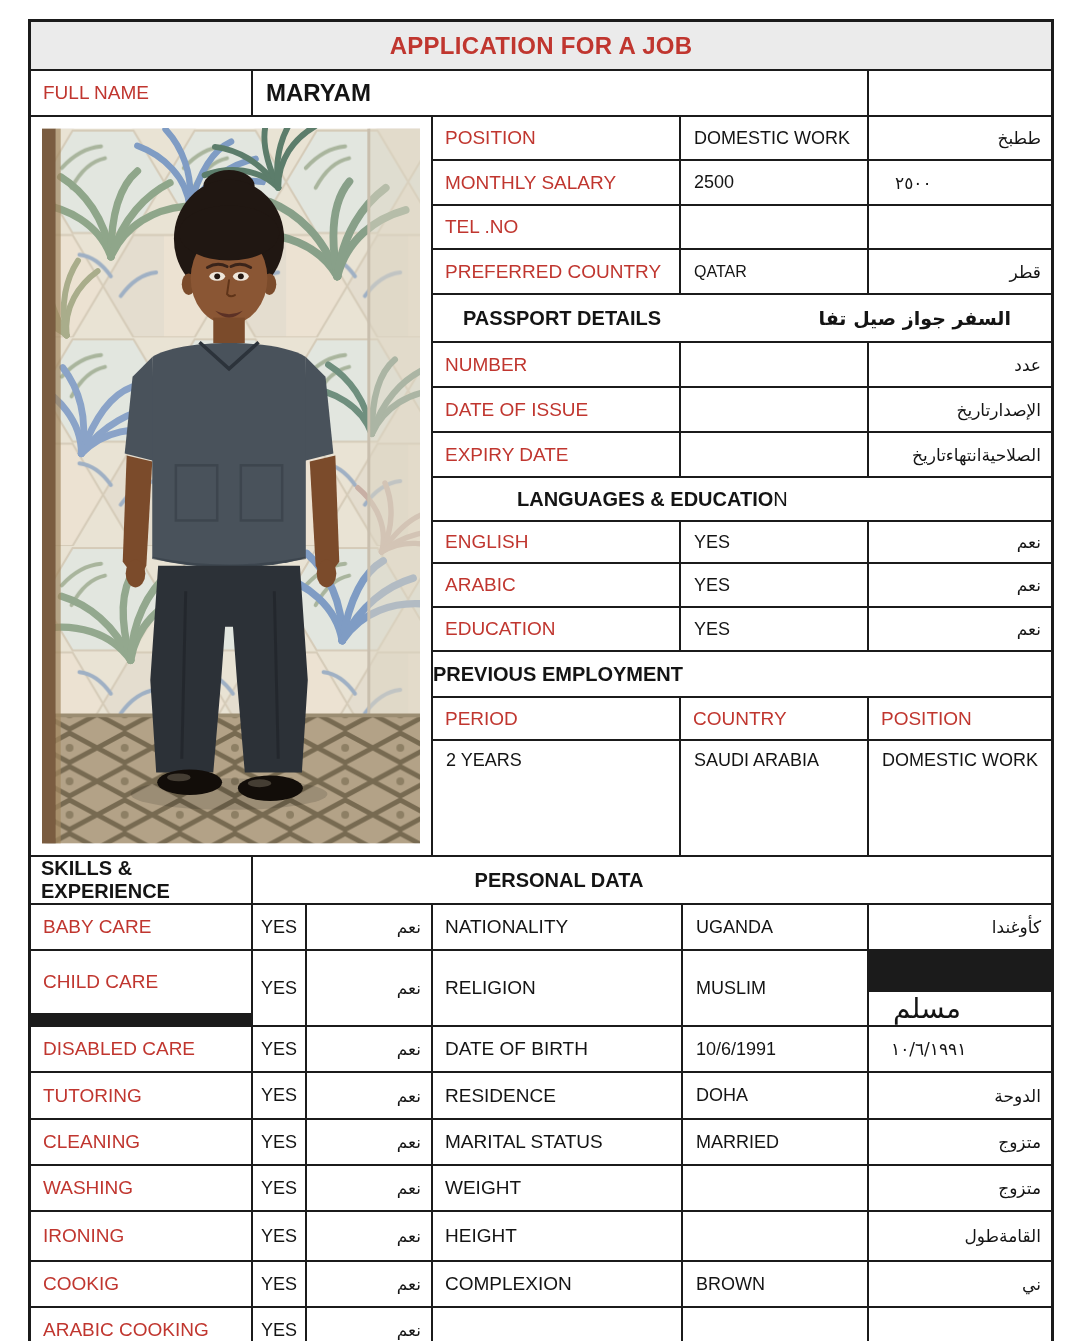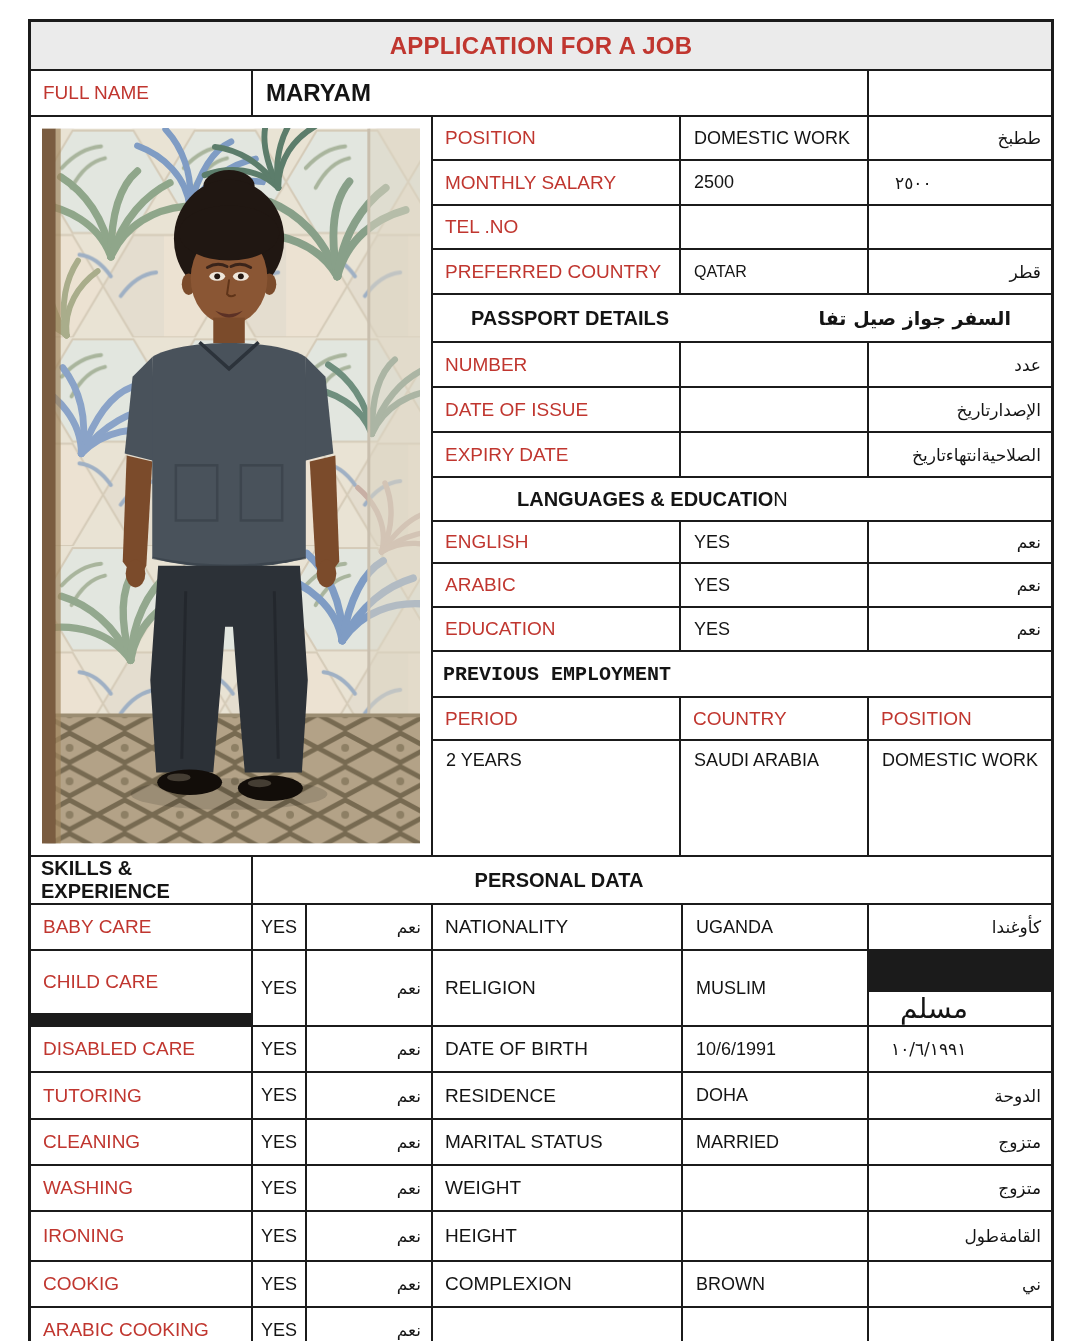--- a/index.html
+++ b/index.html
@@ -33,30 +33,30 @@
   .lblk{color:var(--ink);font-size:19px;padding-left:12px;}
   .val{color:var(--ink);font-size:18px;padding-left:13px;}
   .val-b{font-weight:bold;font-size:24px;}
   .hdr{font-weight:bold;font-size:20px;color:var(--ink);}
   .ar{
     font-family:"DejaVu Sans",sans-serif;font-size:17px;color:var(--ink);
     direction:ltr;justify-content:flex-end;padding-right:10px;
   }
   .ar .w{display:inline-block;unicode-bidi:isolate;}
   .ar-left{justify-content:flex-start;padding-left:26px;}
-  .ar-big{font-size:28px;justify-content:flex-start;padding-left:31px;margin-top:41px;}
+  .ar-big{font-size:28px;justify-content:flex-start;padding-left:24px;margin-top:41px;}
   .ar-date{letter-spacing:2px;padding-left:22px;}
   .top-align{align-items:flex-start;padding-top:9px;}
   .center{justify-content:center;padding-left:0;}
-  .pass-hdr{justify-content:space-between;padding:0 40px 0 38px;gap:10px;}
+  .pass-hdr{justify-content:space-between;padding:0 40px 0 30px;gap:10px;}
   .pass-hdr .ar-t{font-family:"DejaVu Sans",sans-serif;font-weight:bold;font-size:19px;direction:ltr;}
   .pass-hdr .ar-t .w{display:inline-block;unicode-bidi:isolate;}
   .lang-hdr{padding-left:84px;}
   .lang-hdr .tail{font-weight:normal;}
-  .prev-hdr{padding-left:10px;font-family:Liberation Mono, monospace;}
+  .prev-hdr{}
   .pd-hdr{justify-content:center;padding-right:186px;}
   .photo-cell{padding:11px;align-items:flex-start;}
   .photo-cell svg{display:block;}
 </style>
 </head>
 <body>
 
 <div class="form">
 
   <div class="cell titlebar">

